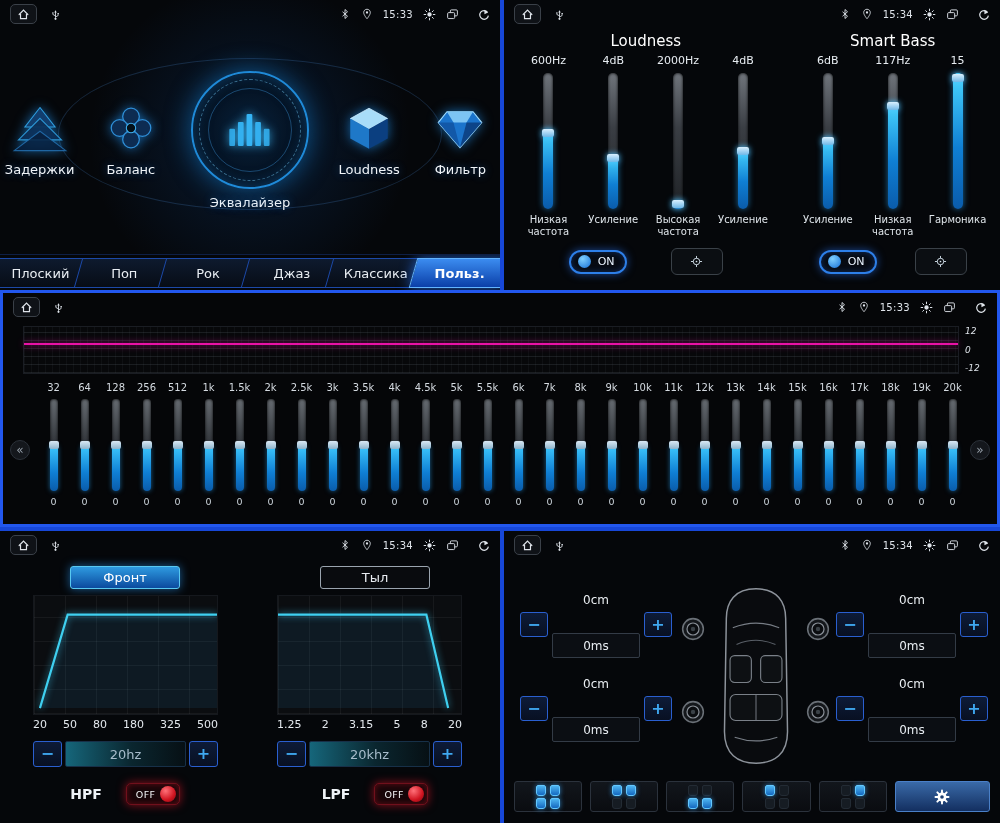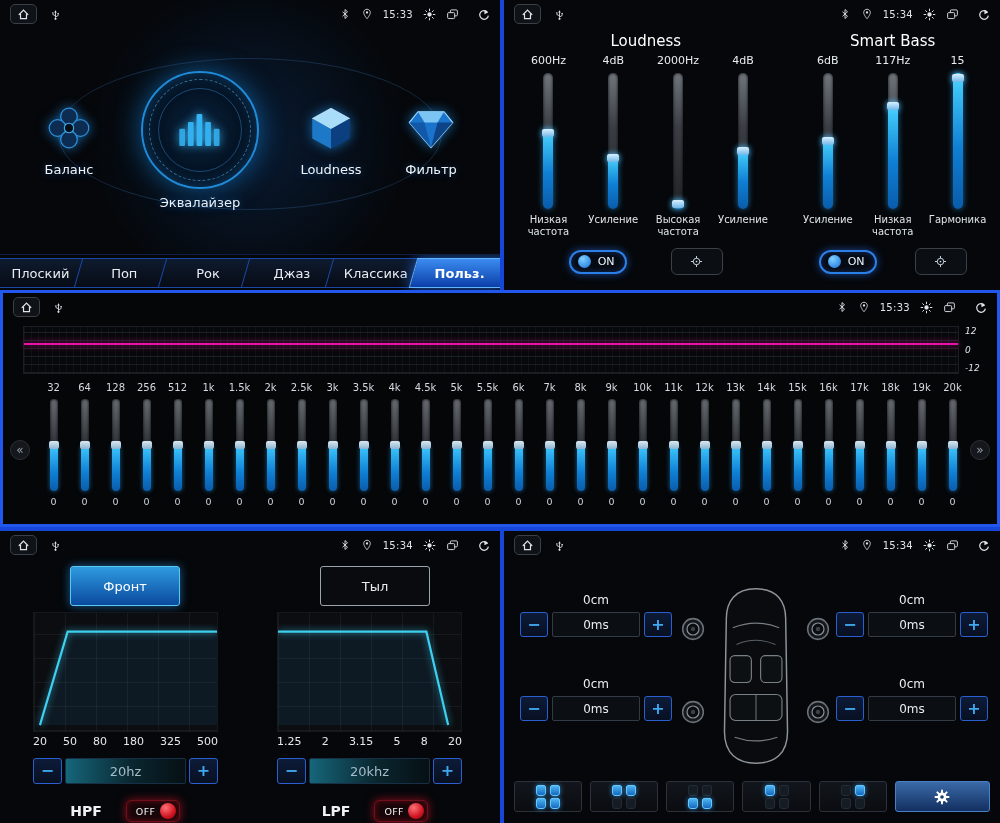--- a/index.html
+++ b/index.html
@@ -110,21 +110,21 @@
     background:linear-gradient(180deg,#d8e8f4,#8fb4cc); }
   .band-v { font-size:9.5px; color:#ccd4db; height:12px; }
   .eq-chev { position:absolute; top:58px; width:20px; height:20px; border-radius:50%;
     background:#14171c; border:1px solid #2b3139; color:#97a0aa;
     display:flex; align-items:center; justify-content:center; font-size:12px; line-height:1; }
   .eq-chev.prev { left:7px; } .eq-chev.next { right:7px; }
 
   
   .filt-tabs { display:flex; margin:7px 0 6px; }
   .filt-tabs .half { width:50%; display:flex; justify-content:center; }
-  .tab { min-width:110px; height:40px; display:flex; align-items:center; justify-content:center;
+  .tab { min-width:110px; height:23px; display:flex; align-items:center; justify-content:center;
     font-size:13px; color:#e9edf2; border:1px solid #9aa4ae; border-radius:3px;
     background:rgba(255,255,255,.02); }
   .tab.active { background:linear-gradient(180deg,#2e9ae0,#0b4a9e); border-color:#58c8f0;
     box-shadow:0 0 10px rgba(40,150,240,.6); color:#fff; }
   .filt-graphs { display:flex; justify-content:space-between; padding:0 38px 0 33px; }
   .graph { width:185px; height:120px; background:#0b0d10; border:1px solid #15181d;
     background-image:
       repeating-linear-gradient(90deg, rgba(255,255,255,.05) 0 1px, transparent 1px 31px),
       repeating-linear-gradient(0deg, rgba(255,255,255,.05) 0 1px, transparent 1px 24px); }
   .graph svg { width:100%; height:100%; display:block; }
@@ -158,21 +158,21 @@
   .spk-fl { left:177px; top:58px; } .spk-fr { left:302px; top:58px; }
   .spk-rl { left:177px; top:141px; } .spk-rr { left:302px; top:141px; }
   .delay-groups { position:absolute; inset:0; }
   .dgroup { position:absolute; width:152px; display:flex; flex-direction:column; gap:5px; }
   .dgroup.tl { left:16px; top:34px; }  .dgroup.tr { right:12px; top:34px; }
   .dgroup.bl { left:16px; top:118px; } .dgroup.br { right:12px; top:118px; }
   .d-cm { font-size:12px; color:#eaeef2; text-align:center; }
   .d-stepper { display:flex; gap:4px; }
   .d-stepper .st-btn { width:28px; height:25px; }
   .d-val { flex:1; height:25px; border:1px solid #333b46; border-radius:2px; background:#0b0e13;
-    color:#e8edf2; font-size:12px; display:flex; align-items:center; justify-content:center; }
+    color:#e8edf2; font-size:12px; display:flex; align-items:center; justify-content:center;margin-top:21px; }
   .seat-row { position:absolute; left:10px; right:10px; bottom:11px; height:31px; display:flex; gap:8px; }
   .seat-btns { flex:5; display:flex; gap:8px; }
   .seat-btn { flex:1; height:31px; border:1px solid #2b323c; border-radius:3px;
     background:linear-gradient(180deg,#12161c,#0a0c10);
     display:grid; grid-template-columns:repeat(2,10px); grid-template-rows:repeat(2,11px);
     gap:2px 4px; justify-content:center; align-content:center; }
   .seat { width:10px; height:11px; border-radius:2px 2px 3px 3px; background:#161c23; border:1px solid #232b34; }
   .seat.on { background:linear-gradient(180deg,#4db4f0,#1468c0); border-color:#63c8ff;
     box-shadow:0 0 5px rgba(60,170,255,.7); }
   .gear-btn { flex:1.25; height:31px; border:1px solid #4a80c8; border-radius:3px;
@@ -240,20 +240,28 @@
       <svg class="ic" viewBox="0 0 24 24">
         <path d="M19.5 8 A 8 8 0 1 0 21 14" fill="none" stroke="currentColor" stroke-width="2.2"></path>
         <path d="M13.5 3.2 L20.3 8.3 L13.8 11.6 Z" fill="currentColor"></path>
       </svg>
     </span>
   </div>
 </div>
   <div class="menu-ellipse"></div>
   <div class="menu-row">
 
+    <div class="menu-item">
+      <svg class="mi-icon" viewBox="0 0 52 46">
+        <polygon points="26,4 40,22 12,22" fill="#123e6e" stroke="#2f9fe0" stroke-width="1"></polygon>
+        <polygon points="26,14 46,34 6,34" fill="#0d2f57" stroke="#2f9fe0" stroke-width="1" opacity="0.92"></polygon>
+        <polygon points="26,26 50,44 2,44" fill="#081f3d" stroke="#2470b0" stroke-width="1" opacity="0.85"></polygon>
+      </svg>
+      <div class="mi-label">Задержки</div>
+    </div>
 
     <div class="menu-item">
       <svg class="mi-icon" viewBox="0 0 48 48">
         <g fill="#0d2c52" stroke="#2f8fd8" stroke-width="1.2">
           <circle cx="24" cy="13" r="8"></circle>
             <circle cx="13" cy="24" r="8"></circle>
           <circle cx="35" cy="24" r="8"></circle>
             <circle cx="24" cy="35" r="8"></circle>
         </g>
         <circle cx="24" cy="24" r="4.5" fill="#041018" stroke="#3fb0f0" stroke-width="1"></circle>

